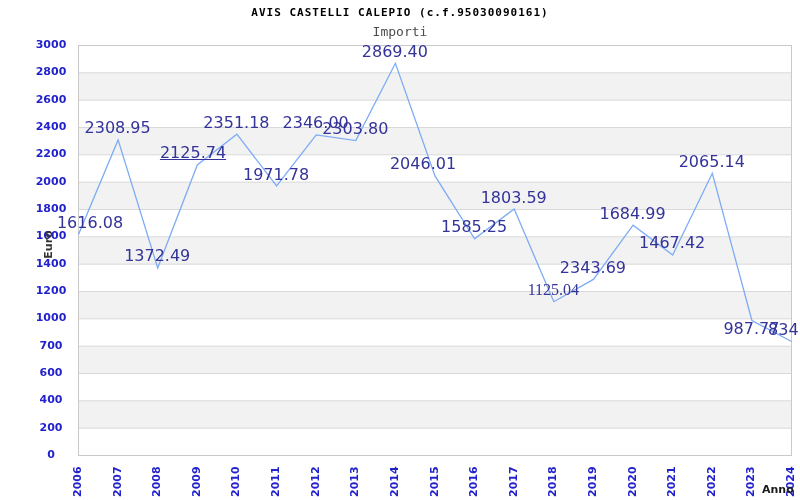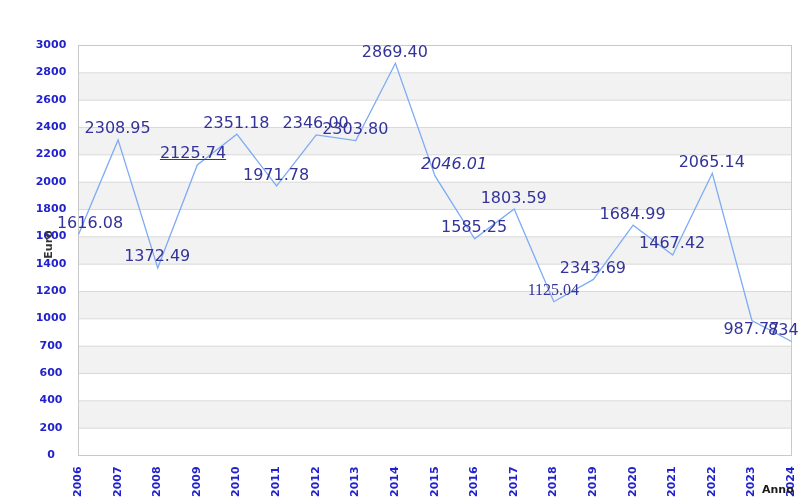--- a/index.html
+++ b/index.html
@@ -58,20 +58,22 @@
   .x-axis-title{
     position:absolute;left:762px;top:483px;
     font-size:11px;font-weight:bold;color:#1a1a1a;
     white-space:nowrap;
   }
 </style>
 </head>
 <body>
 
 <div id="chart">
+  <div class="chart-title">AVIS CASTELLI CALEPIO (c.f.95030090161)</div>
+  <div class="chart-subtitle">Importi</div>
 
   <svg id="plot-svg" width="714" height="411">
       <rect x="0.5" y="355.83333333333337" width="713" height="27.333333333333314" fill="#f2f2f2"></rect>
       <rect x="0.5" y="301.16666666666663" width="713" height="27.33333333333337" fill="#f2f2f2"></rect>
       <rect x="0.5" y="246.5" width="713" height="27.333333333333314" fill="#f2f2f2"></rect>
       <rect x="0.5" y="191.83333333333334" width="713" height="27.333333333333314" fill="#f2f2f2"></rect>
       <rect x="0.5" y="137.16666666666666" width="713" height="27.333333333333343" fill="#f2f2f2"></rect>
       <rect x="0.5" y="82.5" width="713" height="27.33333333333333" fill="#f2f2f2"></rect>
       <rect x="0.5" y="27.833333333333332" width="713" height="27.333333333333332" fill="#f2f2f2"></rect>
       <line x1="0.5" x2="713.5" y1="383.1666666666667" y2="383.1666666666667" stroke="#d9d9d9" stroke-width="1"></line>
@@ -134,21 +136,21 @@
   <div id="pt-labels">
       <div class="pt-label" style="left: 90px; top: 217.136px;">1616.08</div>
       <div class="pt-label" style="left: 117.611px; top: 122.444px;">2308.95</div>
       <div class="pt-label" style="left: 157.222px; top: 250.426px;">1372.49</div>
       <div class="pt-label" style="left: 193px; top: 147.482px; text-decoration: underline;">2125.74</div>
       <div class="pt-label" style="left: 236.444px; top: 116.672px;">2351.18</div>
       <div class="pt-label" style="left: 276.056px; top: 168.523px;">1971.78</div>
       <div class="pt-label" style="left: 315.667px; top: 117.38px;">2346.00</div>
       <div class="pt-label" style="left: 355.278px; top: 123.147px;">2303.80</div>
       <div class="pt-label" style="left: 394.889px; top: 45.8487px;">2869.40</div>
-      <div class="pt-label" style="left: 454px; top: 158.379px; font-style: italic;">2046.01</div>
+      <div class="pt-label" style="left: 423px; top: 158.379px;">2046.01</div>
       <div class="pt-label" style="left: 474.111px; top: 221.349px;">1585.25</div>
       <div class="pt-label" style="left: 513.722px; top: 191.509px;">1803.59</div>
       <div class="pt-label" style="left: 553.333px; top: 284.245px; font-family: Liberation Serif, serif;">1125.04</div>
       <div class="pt-label" style="left: 592.944px; top: 261.92px;">2343.69</div>
       <div class="pt-label" style="left: 632.556px; top: 207.718px;">1684.99</div>
       <div class="pt-label" style="left: 672.167px; top: 237.453px;">1467.42</div>
       <div class="pt-label" style="left: 711.778px; top: 155.764px;">2065.14</div>
       <div class="pt-label" style="left: 751.389px; top: 303.005px; margin-top: 20px;">987.77</div>
       <div class="pt-label" style="left: 791px; top: 323.965px;">834.4</div>
     </div>

